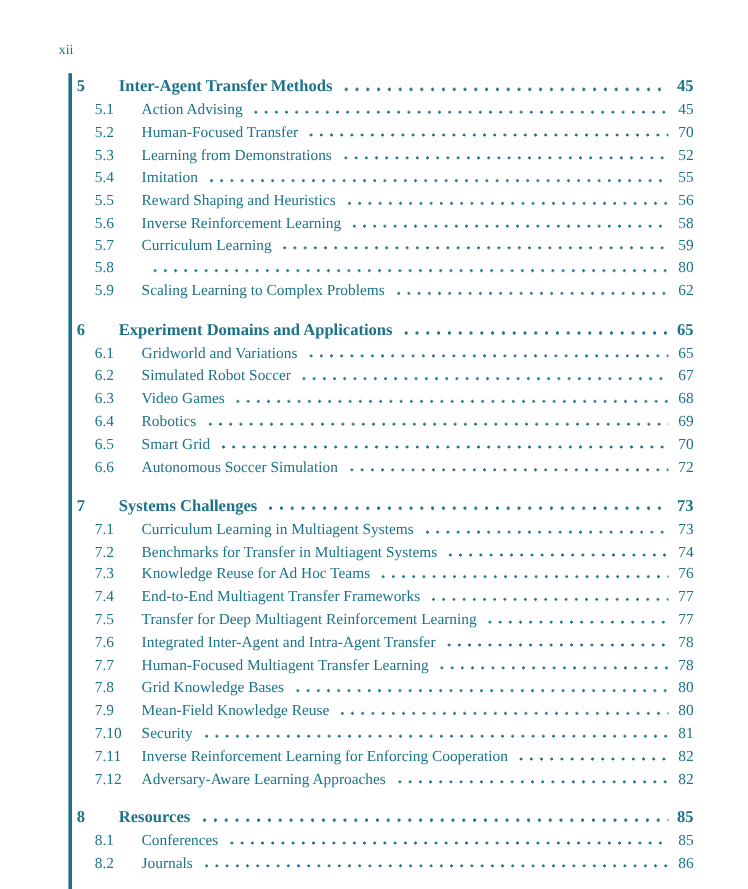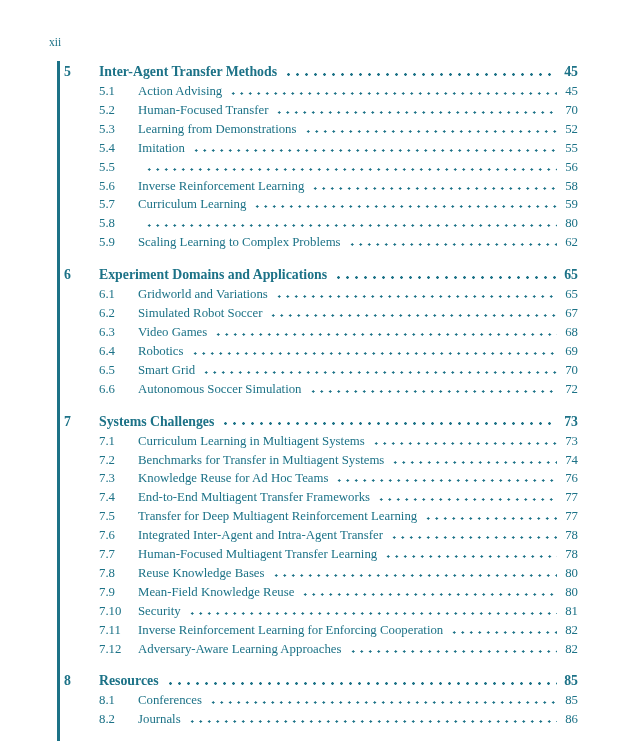--- a/index.html
+++ b/index.html
@@ -42,21 +42,21 @@
     line-height: 18.9px;
     color: var(--teal);
   }
   .row.chapter {
     font-weight: bold;
     font-size: 13.8px;
     line-height: 20px;
     margin-top: 13px;
   }
   .num   { flex: 0 0 35px; }
-  .section .snum { flex: 0 0 39px; margin-left: 35px; }
+  .section .snum { flex: 0 0 39px; margin-left: 15px; }
   .title { white-space: nowrap; }
   .leader {
     flex: 1 1 auto;
     min-width: 12px;
     height: 12px;
     margin: 0 5px 0 7px;
     background-image: radial-gradient(circle, currentColor 1.05px, transparent 1.35px);
     background-size: 8.5px 3px;
     background-repeat: repeat-x;
     background-position: 0 100%;
@@ -99,20 +99,21 @@
         <span class="pg">52</span>
       </div>
       <div class="row section">
         <span class="snum">5.4</span>
         <span class="title">Imitation</span>
         <span class="leader"></span>
         <span class="pg">55</span>
       </div>
       <div class="row section">
         <span class="snum">5.5</span>
+        <span class="title">Reward Shaping and Heuristics</span>
         <span class="leader"></span>
         <span class="pg">56</span>
       </div>
       <div class="row section">
         <span class="snum">5.6</span>
         <span class="title">Inverse Reinforcement Learning</span>
         <span class="leader"></span>
         <span class="pg">58</span>
       </div>
       <div class="row section">
@@ -217,21 +218,21 @@
         <span class="pg">78</span>
       </div>
       <div class="row section">
         <span class="snum">7.7</span>
         <span class="title">Human-Focused Multiagent Transfer Learning</span>
         <span class="leader"></span>
         <span class="pg">78</span>
       </div>
       <div class="row section">
         <span class="snum">7.8</span>
-        <span class="title">Reuse Knowledge Bases</span>
+        <span class="title">Grid Knowledge Bases</span>
         <span class="leader"></span>
         <span class="pg">80</span>
       </div>
       <div class="row section">
         <span class="snum">7.9</span>
         <span class="title">Mean-Field Knowledge Reuse</span>
         <span class="leader"></span>
         <span class="pg">80</span>
       </div>
       <div class="row section">

